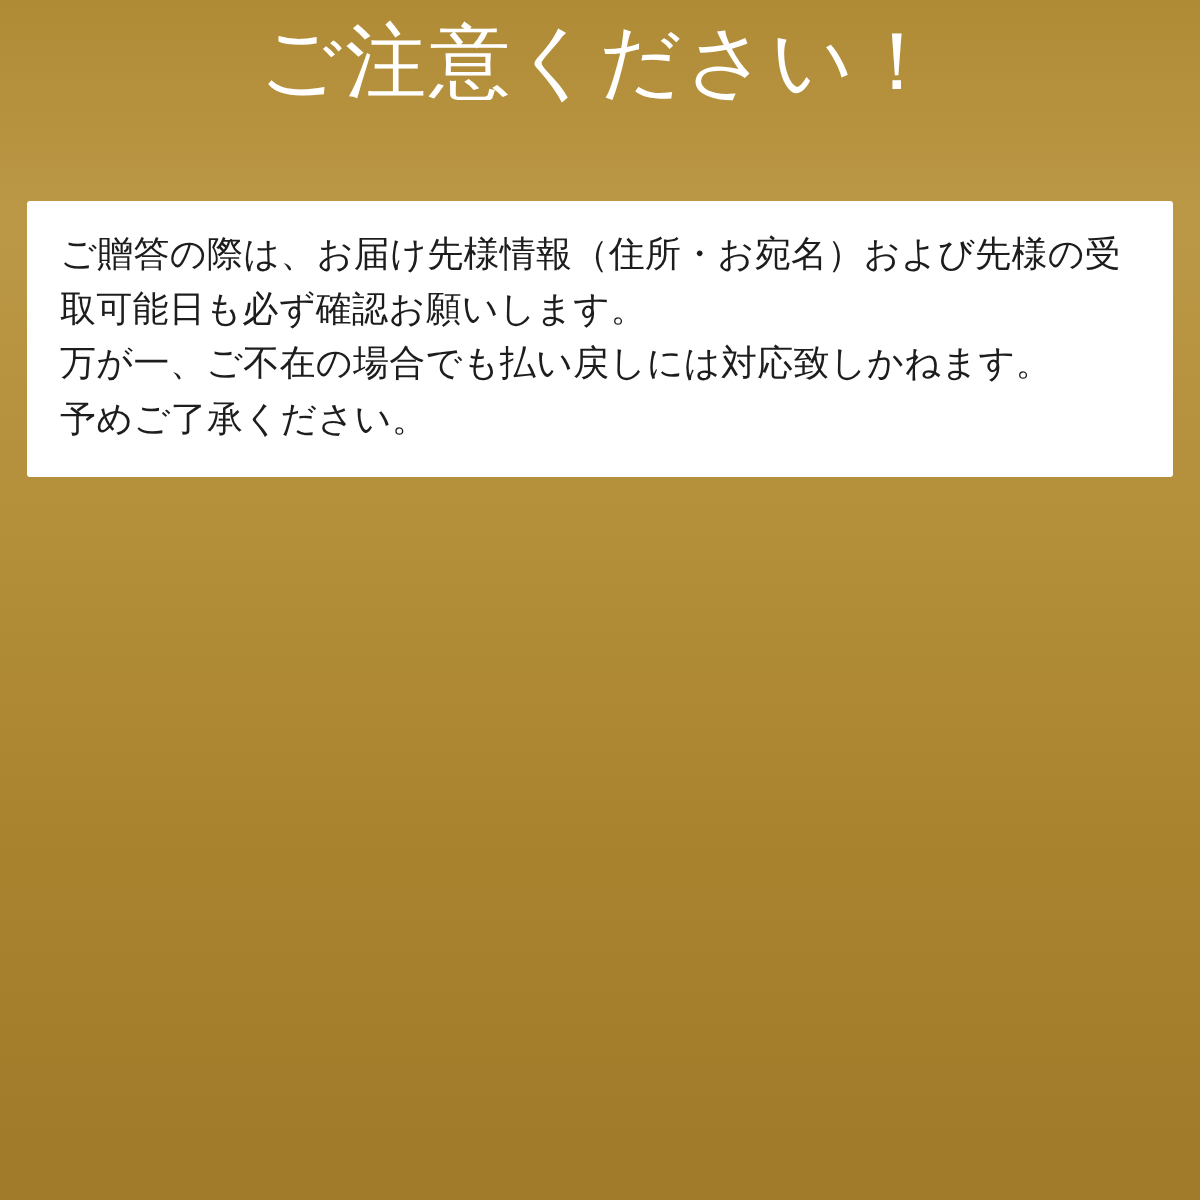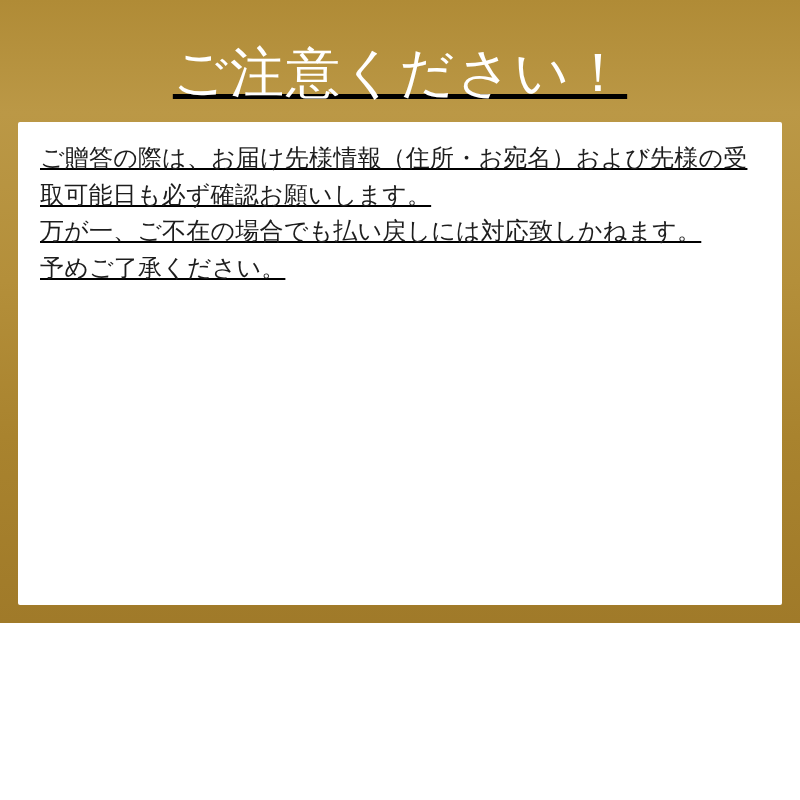--- a/index.html
+++ b/index.html
@@ -9,44 +9,44 @@
   body {
     width: 800px;
     height: 800px;
     background: #ffffff;
     font-family: "Liberation Sans", "DejaVu Sans", sans-serif;
     overflow: hidden;
   }
   #notice-banner {
     position: relative;
     width: 800px;
-    height: 623px;
+    height: 800px;
     box-sizing: border-box;
     background: linear-gradient(180deg, #b08b36 0%, #bb9846 18%, #b48f3a 45%, #a9832e 70%, #a07a29 100%);
-    padding: 32px 18px 18px 18px;
+    padding: 0 18px 18px 18px;
     display: flex;
     flex-direction: column;
-    text-decoration: underline;
   }
   #notice-title {
     color: #ffffff;
     text-align: center;
     font-size: 54px;
     line-height: 1.15;
     letter-spacing: 2px;
     font-weight: 400;
     margin: 10px 0 18px 0;
     font-family: "Liberation Serif", "DejaVu Serif", serif;
     white-space: nowrap;
   }
   .cards {
     display: flex;
-    flex-direction: row;
+    flex-direction: column;
     gap: 14px;
     flex: 1;
+    margin-top: 44px;
   }
   .card {
     background: #ffffff;
     border-radius: 2px;
     padding: 18px 22px 20px 22px;
     box-sizing: border-box;
   }
   .card-text {
     color: #1d1d1d;
     font-size: 24px;

